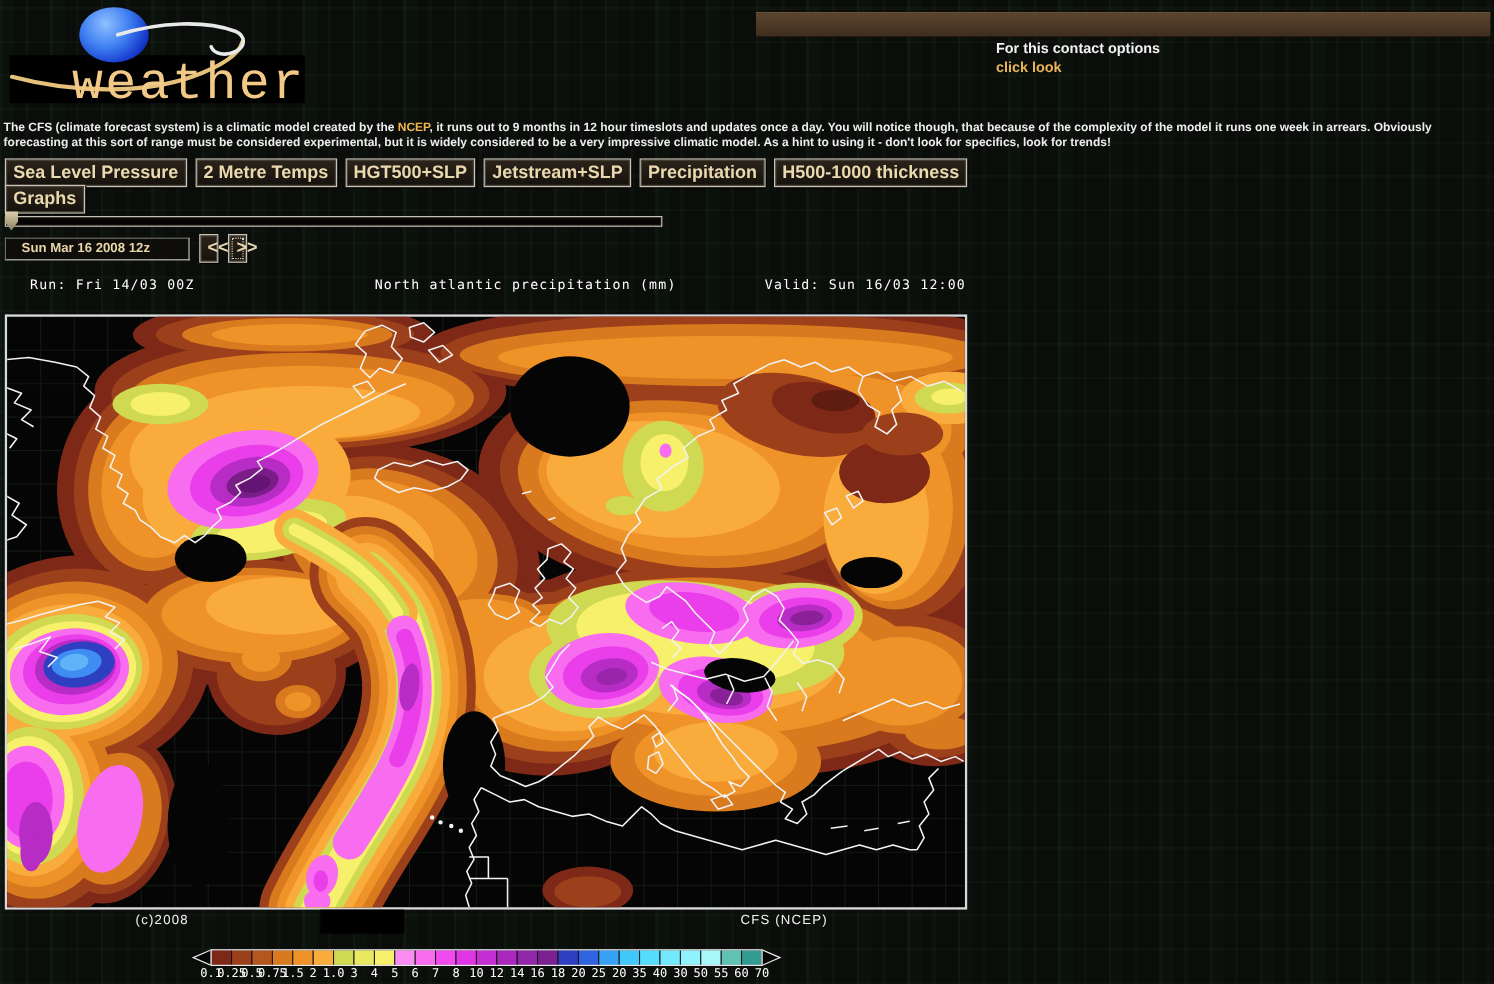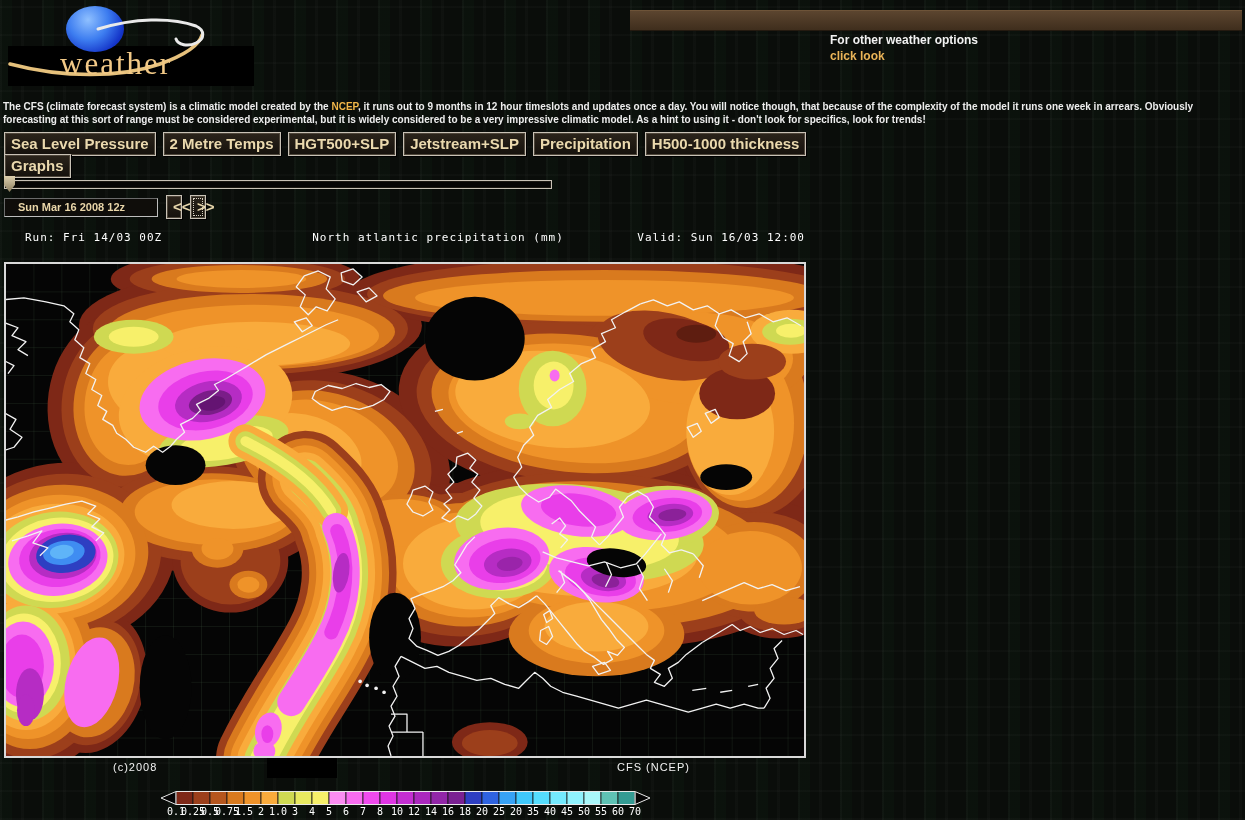--- a/index.html
+++ b/index.html
@@ -12,21 +12,21 @@
       repeating-linear-gradient(90deg, rgba(20,60,30,0.10) 0 12px, transparent 12px 42px);
     font-family:"Liberation Sans", sans-serif;
     position:relative;
   }
   .abs{position:absolute;}
   
   .logo-band{left:8px;top:46px;width:246px;height:40px;background:#000;}
   .orb{left:66px;top:6px;width:58px;height:46px;border-radius:50%;
        background:radial-gradient(circle at 38% 30%, #8fc0ff 0%, #3d7df0 42%, #1434c8 75%, #0a1f90 100%);}
   .logo-swooshes{left:8px;top:2px;width:250px;height:88px;}
-  .logo-text{left:60px;top:46px;font-size:31px;letter-spacing:2px;color:#f2c987;font-family:Liberation Serif, serif;}
+  .logo-text{left:60px;top:46px;font-size:43px;letter-spacing:2px;color:#f2c987;font-family:Liberation Mono, monospace;}
   .banner-bar{left:630px;top:10px;width:612px;height:19px;
       background:linear-gradient(#5c452f,#3f2e1d);border-top:1px solid #6d5338;border-bottom:1px solid #241a10;}
   .contact1{left:830px;top:33px;font-size:12px;font-weight:700;color:#f2f2f2;}
   .contact2{left:830px;top:49px;font-size:12px;font-weight:700;color:#eab558;cursor:pointer;}
   
   .intro{left:3px;top:90px;width:1239px;font-size:10px;line-height:13px;font-weight:700;color:#ededed;}
   .intro .ncep{color:#f0b649;}
   
   .btnrow{left:4px;top:132px;display:flex;gap:7px;}
   .uibtn{
@@ -75,21 +75,21 @@
 
 <div class="abs logo-band"></div>
 <div class="abs orb"></div>
 <svg class="abs logo-swooshes" viewBox="0 0 250 88">
   <path d="M 2,62 C 55,76 112,76 152,62 C 177,53 191,44 194,33" fill="none" stroke="#e6c17c" stroke-width="3.5" stroke-linecap="round"></path>
   <path d="M 90,27 C 126,16 163,15 188,24 C 197,28 197,37 188,41 C 180,45 170,43 168,37" fill="none" stroke="#e9e9e9" stroke-width="3" stroke-linecap="round"></path>
 </svg>
 <div class="abs logo-text">weather</div>
 
 <div class="abs banner-bar"></div>
-<div class="abs contact1">For other weather options</div>
+<div class="abs contact1">For this contact options</div>
 <div class="abs contact2">click look</div>
 
 <p class="abs intro"><span>The CFS (climate forecast system) is a climatic model created by the </span><span class="ncep">NCEP</span><span>, it runs out to 9 months in 12 hour timeslots and updates once a day. You will notice though, that because of the complexity of the model it runs one week in arrears. Obviously forecasting at this sort of range must be considered experimental, but it is widely considered to be a very impressive climatic model. As a hint to using it - don't look for specifics, look for trends!</span></p>
 
 <div class="abs btnrow">
   <button class="uibtn">Sea Level Pressure</button>
   <button class="uibtn">2 Metre Temps</button>
   <button class="uibtn">HGT500+SLP</button>
   <button class="uibtn">Jetstream+SLP</button>
   <button class="uibtn">Precipitation</button>
@@ -430,19 +430,19 @@
       <span style="left: 237px;">10</span>
       <span style="left: 254px;">12</span>
       <span style="left: 271px;">14</span>
       <span style="left: 288px;">16</span>
       <span style="left: 305px;">18</span>
       <span style="left: 322px;">20</span>
       <span style="left: 339px;">25</span>
       <span style="left: 356px;">20</span>
       <span style="left: 373px;">35</span>
       <span style="left: 390px;">40</span>
-      <span style="left: 407px;">45</span>
+      <span style="left: 407px;">30</span>
       <span style="left: 424px;">50</span>
       <span style="left: 441px;">55</span>
       <span style="left: 458px;">60</span>
       <span style="left: 475px;">70</span>
     </div>
 </div>
 
 </body></html>

